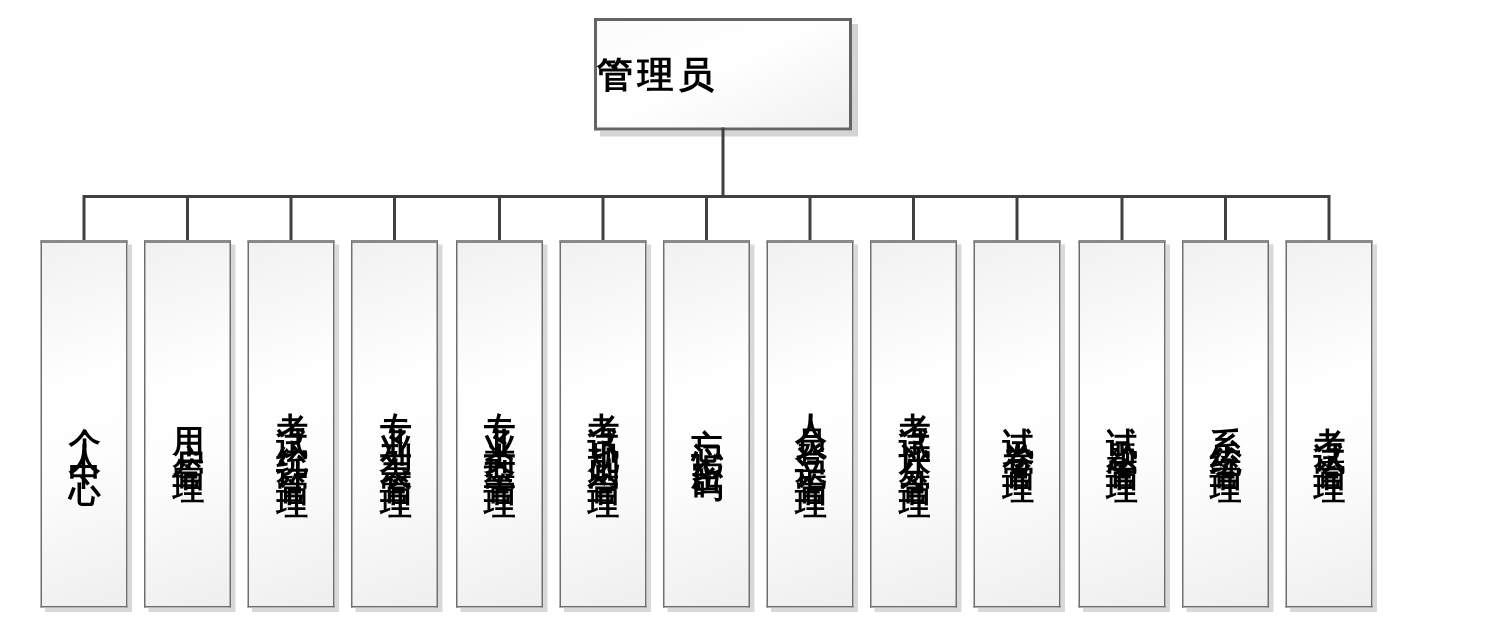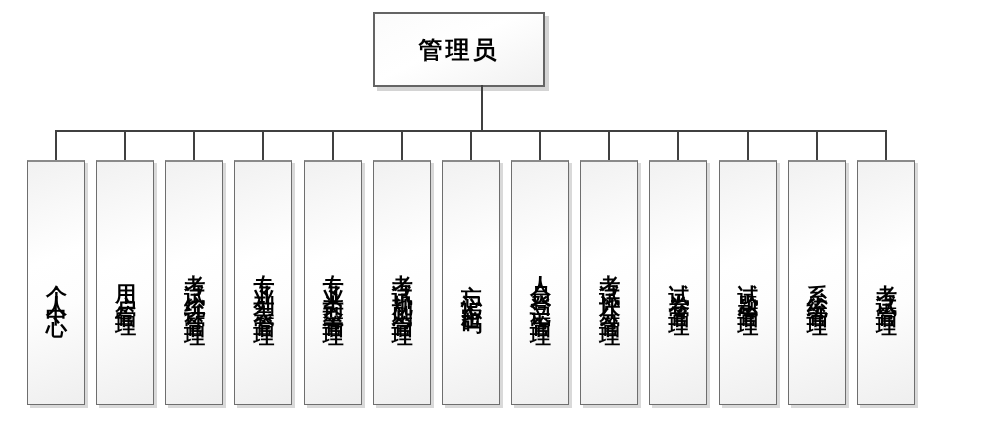--- a/index.html
+++ b/index.html
@@ -12,30 +12,29 @@
     width: 996px;
     height: 426px;
     background: #ffffff;
     overflow: hidden;
     font-family: "DejaVu Sans", "Liberation Sans", sans-serif;
   }
 
   
   .root-box {
     position: absolute;
-    left: 373px;
+    left: 396px;
     top: 12px;
     width: 168px;
     height: 71px;
     border: 2px solid #646464;
     background: linear-gradient(155deg, #fbfbfb 0%, #ffffff 45%, #ededed 115%);
     box-shadow: 4px 4px 0 rgba(160,160,160,0.45);
     display: flex;
     align-items: center;
-    justify-content: center;
   }
   .root-label {
     font-size: 24px;
     font-weight: bold;
     color: #000000;
     letter-spacing: 3px;
     white-space: nowrap;
   }
 
   

